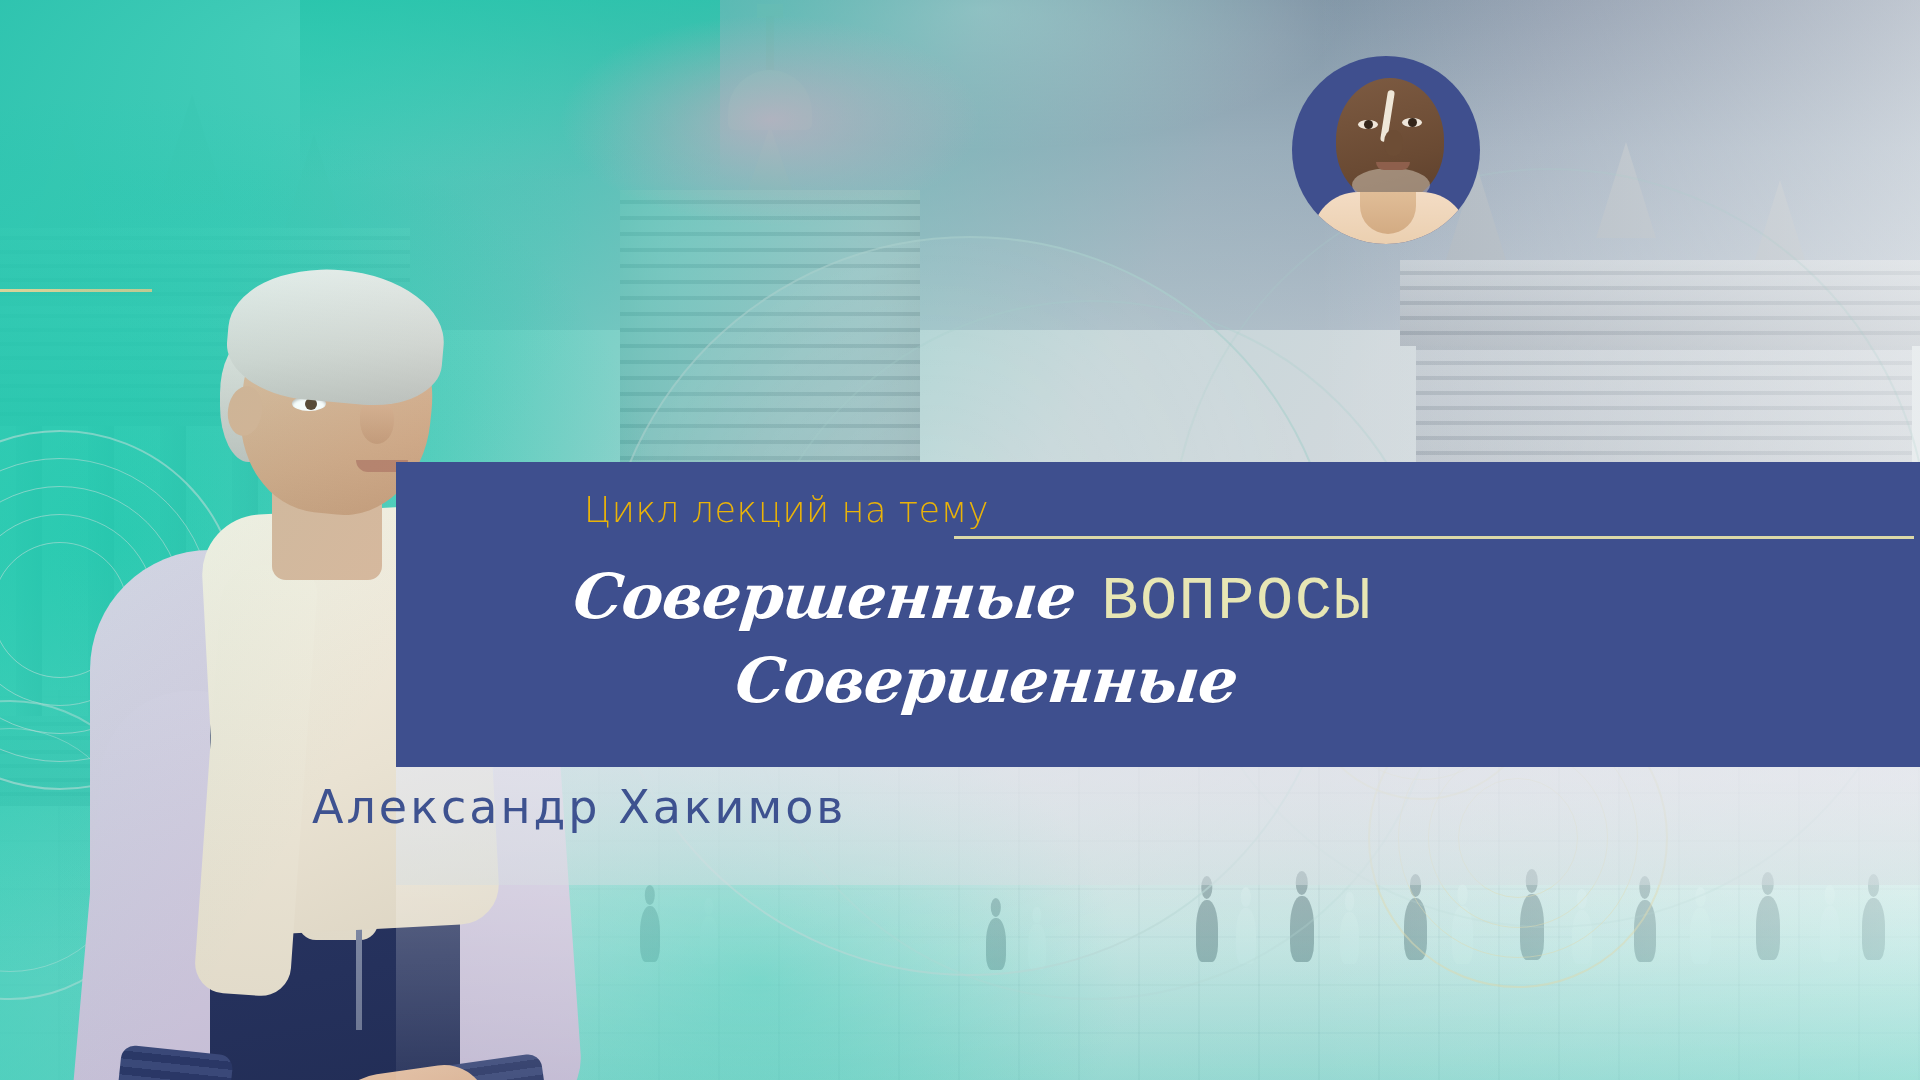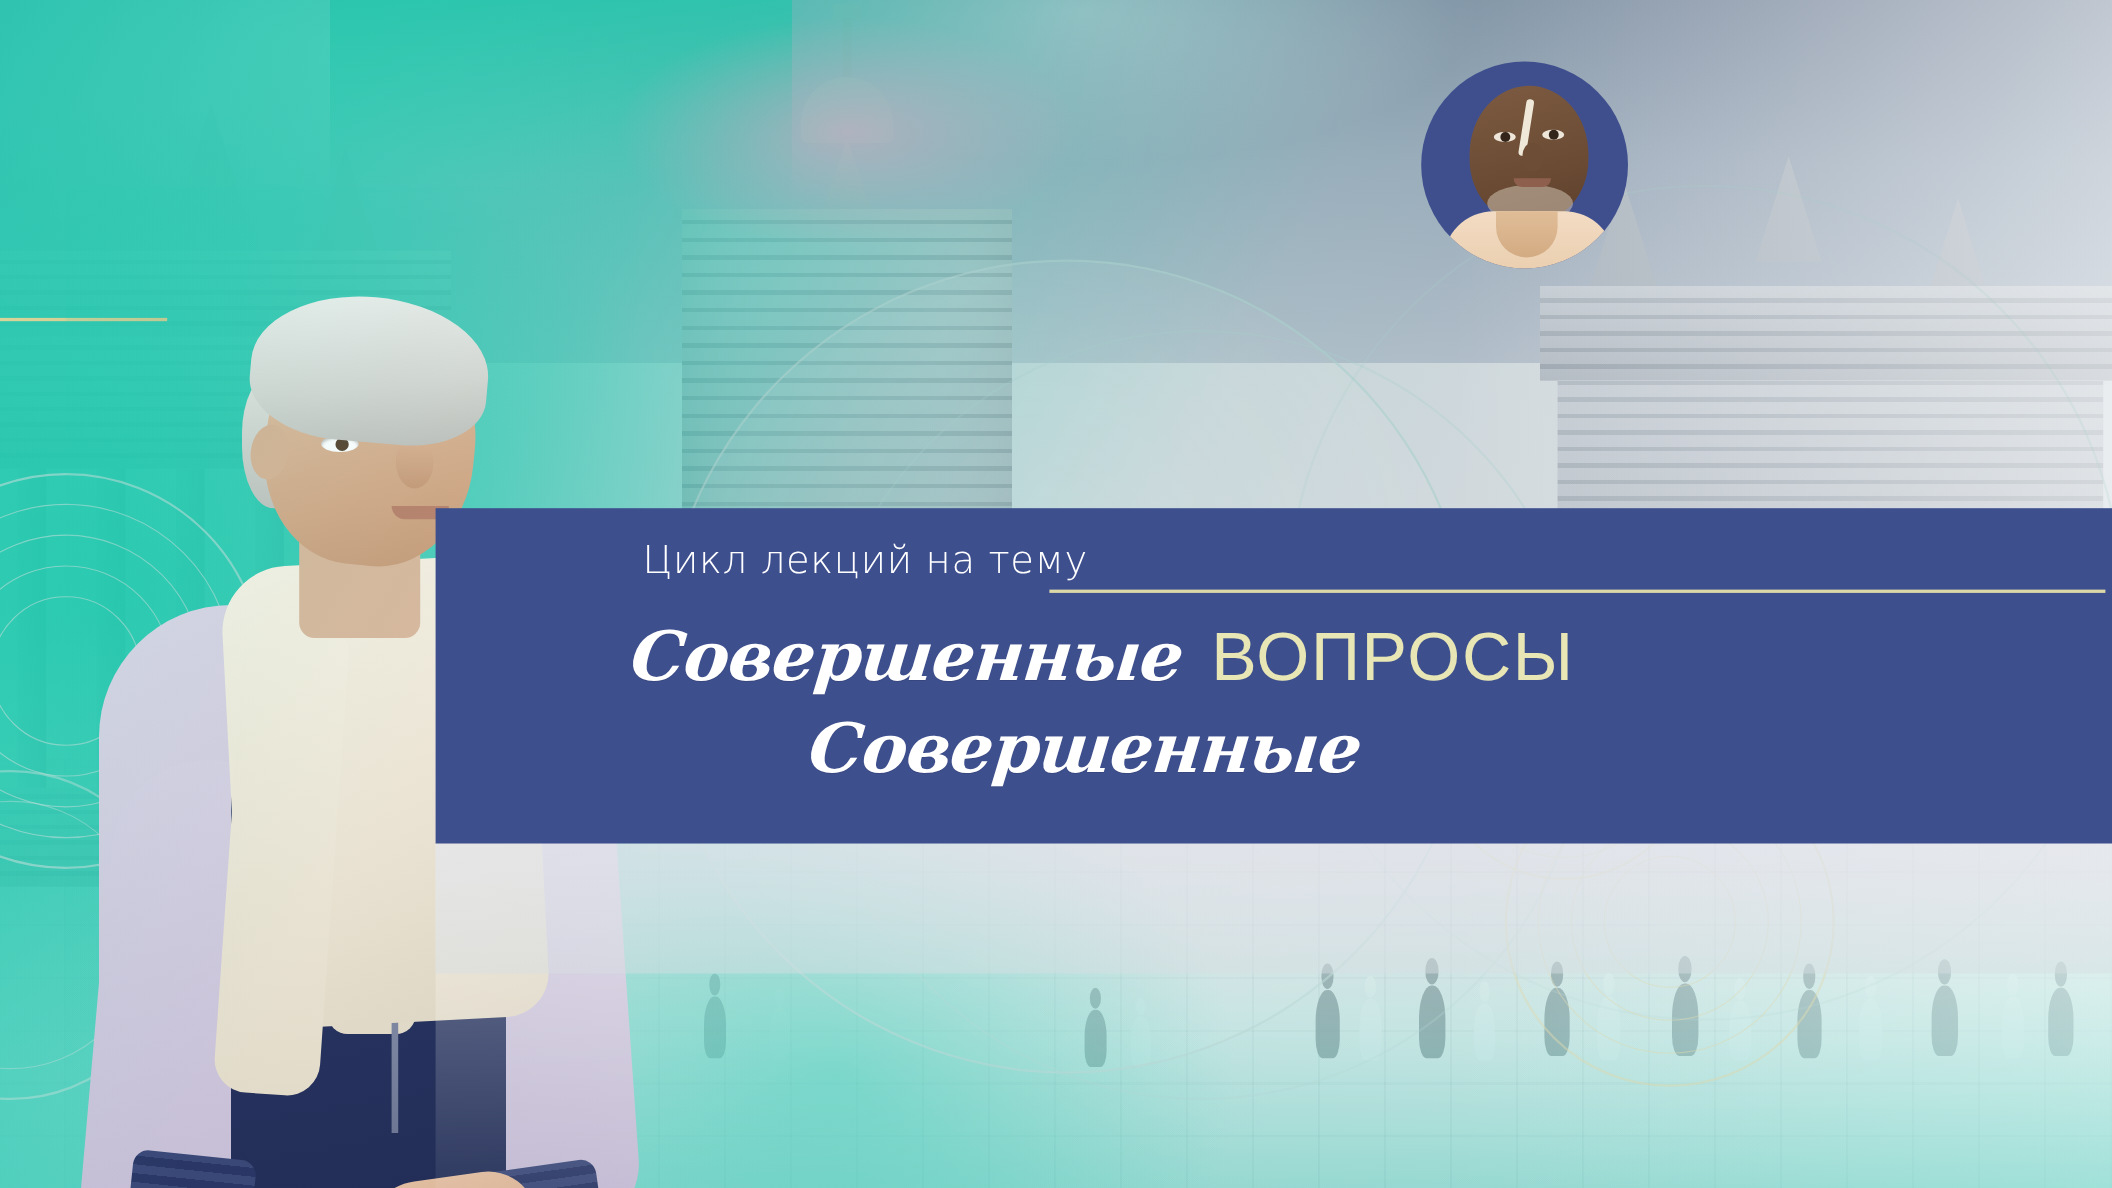--- a/index.html
+++ b/index.html
@@ -302,21 +302,21 @@
     border-radius:0 0 30px 30px;
   }
 
   
   .blue-box{
     position:absolute; left:396px; top:462px; width:1524px; height:305px;
     background:#3e4f8e;
   }
   .lead{
     position:absolute; left:188px; top:28px;
-    color:#ffffff; font-size:35px; font-weight:300; letter-spacing:.6px;
+    color:#eab308; font-size:35px; font-weight:300; letter-spacing:.6px;
     font-family:"DejaVu Sans","Liberation Sans",sans-serif;
     white-space:nowrap;
   }
   .rule{
     position:absolute; left:558px; top:74px; width:960px; height:3px;
     background:#dcd9a8;
   }
   .title-row{
     position:absolute; display:flex; align-items:baseline; white-space:nowrap;
   }
@@ -325,21 +325,21 @@
   .script{
     color:#ffffff;
     font-family:"DejaVu Serif","Liberation Serif",serif;
     font-style:italic; font-weight:700;
     font-size:62px; letter-spacing:-1px;
     transform:skewX(-6deg);
     text-shadow:0 1px 0 rgba(0,0,0,.10);
   }
   .caps{
     color:#e7e6b4;
-    font-family:Liberation Sans, sans-serif;
+    font-family:Liberation Mono, monospace;
     font-weight:400; font-size:62px; letter-spacing:1.5px;
     margin-left:26px;
   }
 
   
   .name-band{
     position:absolute; left:396px; top:767px; width:1524px; height:118px;
     background:linear-gradient(180deg, rgba(223,226,234,.62), rgba(214,222,226,.48));
   }
   .speaker{
@@ -519,14 +519,15 @@
       <span class="caps">ВОПРОСЫ</span>
     </div>
 
     <div class="title-row two">
       <span class="script">Совершенные</span>
     </div>
   </div>
 
   <div class="veil"></div>
   <div class="name-band"></div>
+  <div class="speaker">Александр Хакимов</div>
 
 </div>
 
 </body></html>

